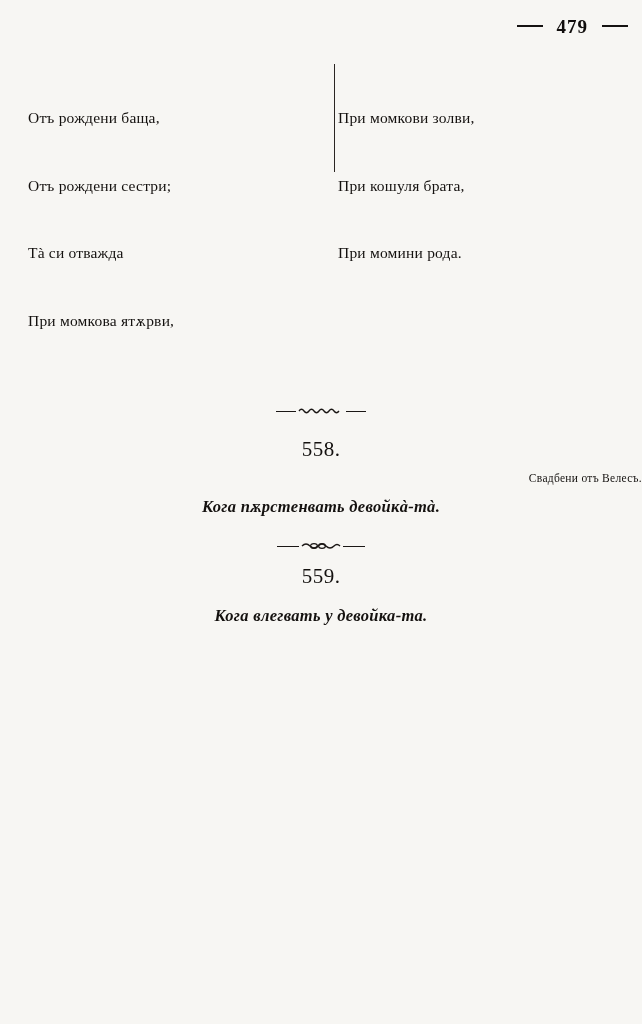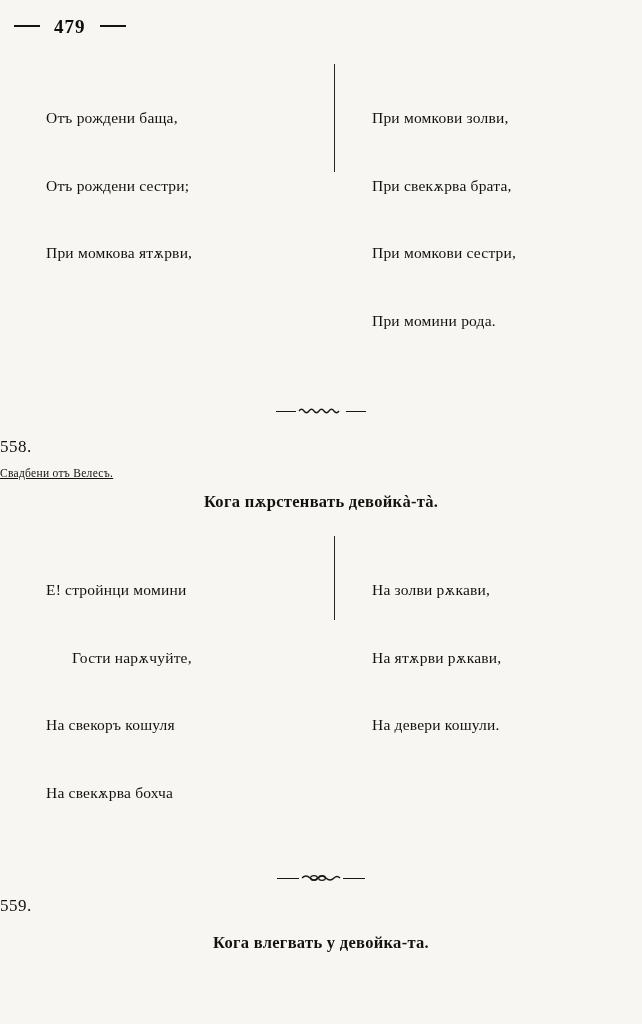--- a/index.html
+++ b/index.html
@@ -18,21 +18,21 @@
   .page {
     position: relative;
     width: 642px;
     height: 1024px;
     box-sizing: border-box;
     padding: 0;
   }
 
   
   .page-head {
-    text-align: left;
+    text-align: right;
     font-size: 19px;
     font-weight: bold;
     letter-spacing: 1px;
     padding-top: 16px;
     height: 30px;
     color: #100d0c;
   }
   .page-head .rule {
     display: inline-block;
     width: 26px;
@@ -41,23 +41,22 @@
     margin: 0 14px;
     position: relative;
     top: -3px;
   }
   .page-num { display: inline-block; }
 
   
   .two-col {
     position: relative;
     margin-top: 16px;
-    padding-left: 46px;
+    padding-left: 28px;
     display: flex;
-    gap: 16px;
   }
   .col {
     font-size: 15.5px;
     line-height: 22.5px;
     letter-spacing: 0.2px;
     white-space: pre;
   }
   .col-left { width: 288px; }
   .col-right { padding-left: 22px; }
   .col .line { height: 22.5px; }
@@ -85,89 +84,75 @@
     border-top: 1.4px solid #1b1715;
   }
   .ornament .squig {
     display: inline-block;
     margin: 0 2px;
     line-height: 0;
   }
 
   
   .section-num {
-    text-align: left;
-    font-size: 17px;
+    text-align: center;
+    font-size: 21px;
     letter-spacing: 0.5px;
   }
   .subtitle {
-    text-align: left;
+    text-align: right;
     font-size: 11.5px;
     letter-spacing: 0.3px;
-    text-decoration: underline;
   }
   .song-title {
     text-align: center;
     font-size: 16.5px;
     font-weight: bold;
+    font-style: italic;
     letter-spacing: 0.3px;
   }
 </style>
 </head>
 <body>
 
 <div class="page">
 
   <div class="page-head">
     <span class="rule"></span><span class="page-num">479</span><span class="rule"></span>
   </div>
 
   <div class="two-col">
     <div class="col-divider" style="height:108px"></div>
     <div class="col col-left">
       <div class="line">Отъ рождени баща,</div>
       <div class="line">Отъ рождени сестри;</div>
+      <div class="line">Тà си отважда</div>
       <div class="line">При момкова ятѫрви,</div>
     </div>
     <div class="col col-right">
       <div class="line">При момкови золви,</div>
-      <div class="line">При свекѫрва брата,</div>
-      <div class="line">При момкови сестри,</div>
+      <div class="line">При кошуля брата,</div>
       <div class="line">При момини рода.</div>
     </div>
   </div>
 
   <div class="ornament" style="margin-top:27px">
     <span class="bar" style="width:20px"></span>
     <span class="squig">
       <svg width="46" height="10" viewBox="0 0 46 10">
         <path d="M1 5 q2.5 -3.5 5 0 q2.5 3.5 5 0 q2.5 -3.5 5 0 q2.5 3.5 5 0 q2.5 -3.5 5 0 q2.5 3.5 5 0 q2.5 -3.5 5 0 q2.5 3.5 5 0" fill="none" stroke="#1b1715" stroke-width="1.3"></path>
       </svg>
     </span>
     <span class="bar" style="width:20px"></span>
   </div>
 
   <div class="section-num" style="margin-top:19px">558.</div>
   <div class="subtitle" style="margin-top:10px">Свадбени отъ Велесъ.</div>
   <div class="song-title" style="margin-top:13px">Кога пѫрстенвать девойкà-тà.</div>
 
-  <div class="two-col" style="margin-top:22px">
-    <div class="col-divider" style="height:84px"></div>
-    <div class="col col-left">
-      <div class="line">Е! стройнци момини</div>
-      <div class="line indent">Гости нарѫчуйте,</div>
-      <div class="line">На свекоръ кошуля</div>
-      <div class="line">На свекѫрва бохча</div>
-    </div>
-    <div class="col col-right">
-      <div class="line">На золви рѫкави,</div>
-      <div class="line">На ятѫрви рѫкави,</div>
-      <div class="line">На девери кошули.</div>
-    </div>
-  </div>
 
   <div class="ornament" style="margin-top:22px">
     <span class="bar" style="width:22px"></span>
     <span class="squig">
       <svg width="40" height="10" viewBox="0 0 40 10">
         <path d="M1 5 q4 -4 8 0 q4 4 8 0 q4 -4 8 0 q4 4 8 0 q3 -3 6 0" fill="none" stroke="#1b1715" stroke-width="1.4"></path>
         <ellipse cx="13" cy="5" rx="3.4" ry="2.4" fill="none" stroke="#1b1715" stroke-width="1.2"></ellipse>
         <ellipse cx="21" cy="5" rx="3.4" ry="2.4" fill="none" stroke="#1b1715" stroke-width="1.2"></ellipse>
       </svg>
     </span>

